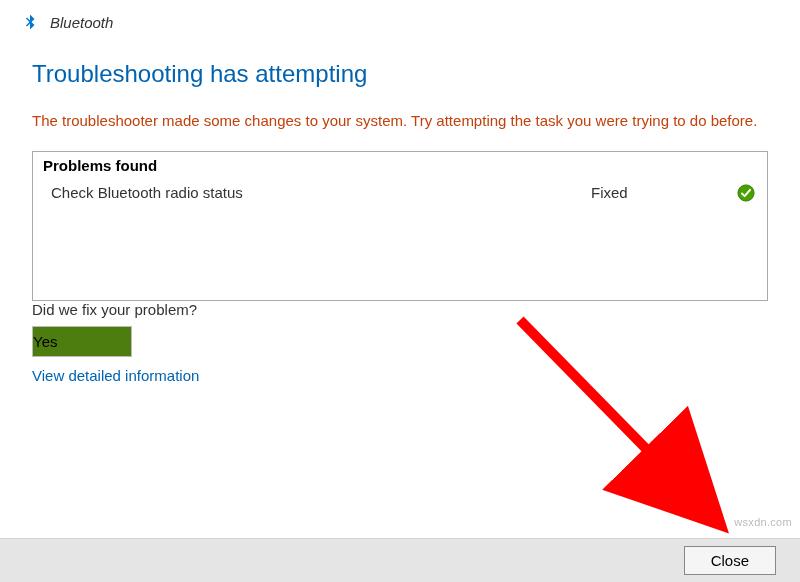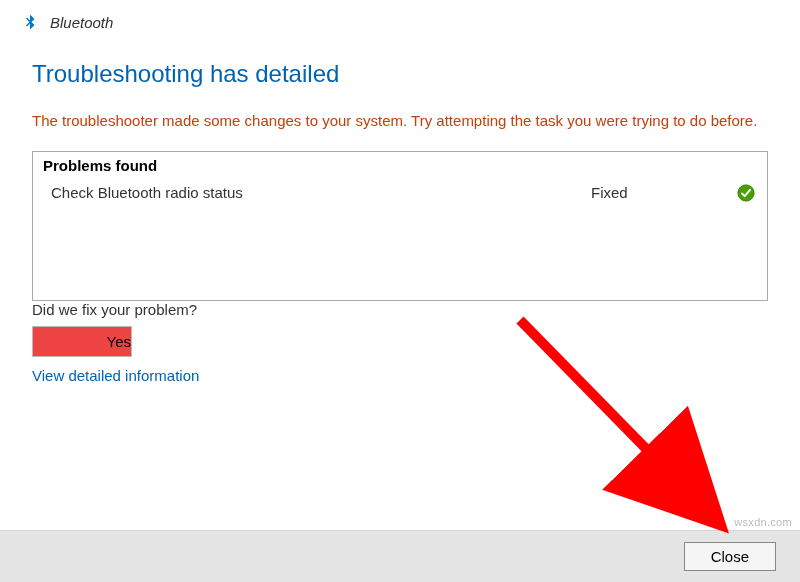--- a/index.html
+++ b/index.html
@@ -64,39 +64,39 @@
     .fix-question {
       font-size: 15px;
     }
     .btn-row {
       display: flex;
       gap: 20px;
       margin-top: 8px;
     }
     .btn {
       border: 1px solid #bbb;
-      background: #ef4444;
+      background: #4d7c0f;
       padding: 6px 0;
       width: 100px;
-      text-align: right;
+      text-align: left;
       font-size: 15px;
       cursor: pointer;
       font-family: inherit;
     }
     .link {
       display: inline-block;
       color: #0063b1;
       margin-top: 10px;
       font-size: 15px;
       cursor: pointer;
     }
     .footer {
       position: absolute;
       bottom: 0; left: 0; right: 0;
-      height: 52px;
+      height: 44px;
       background: #e5e5e5;
       border-top: 1px solid #d5d5d5;
       display: flex;
       align-items: center;
       justify-content: flex-end;
       padding-right: 24px;
     }
     .close-btn {
       border: 1px solid #888;
       background: #f5f5f5;
@@ -124,21 +124,21 @@
 <div class="titlebar">
   <span class="bt-icon">
     <svg width="18" height="18" viewBox="0 0 24 24">
         <path fill="#0078d4" d="M12 2l6 6-4 4 4 4-6 6V14l-4 4-1.4-1.4L11.2 12 6.6 7.4 8 6l4 4V2z"></path>
       </svg>
   </span>
   <span class="title-label">Bluetooth</span>
 </div>
 
 <div class="content">
-  <h1 class="heading">Troubleshooting has detailed</h1>
+  <h1 class="heading">Troubleshooting has attempting</h1>
   <p class="desc">The troubleshooter made some changes to your system. Try attempting the task you were trying to do before.</p>
 
   <div class="problems-box">
     <div class="problems-header">Problems found</div>
     <div class="problem-row">
       <div class="problem-name">Check Bluetooth radio status</div>
       <div class="problem-status">Fixed</div>
       <div class="problem-icon check-icon">
         <svg width="18" height="18" viewBox="0 0 20 20">
           <circle cx="10" cy="10" r="9" fill="#4aa000" stroke="#2e7d00" stroke-width="1"></circle>

